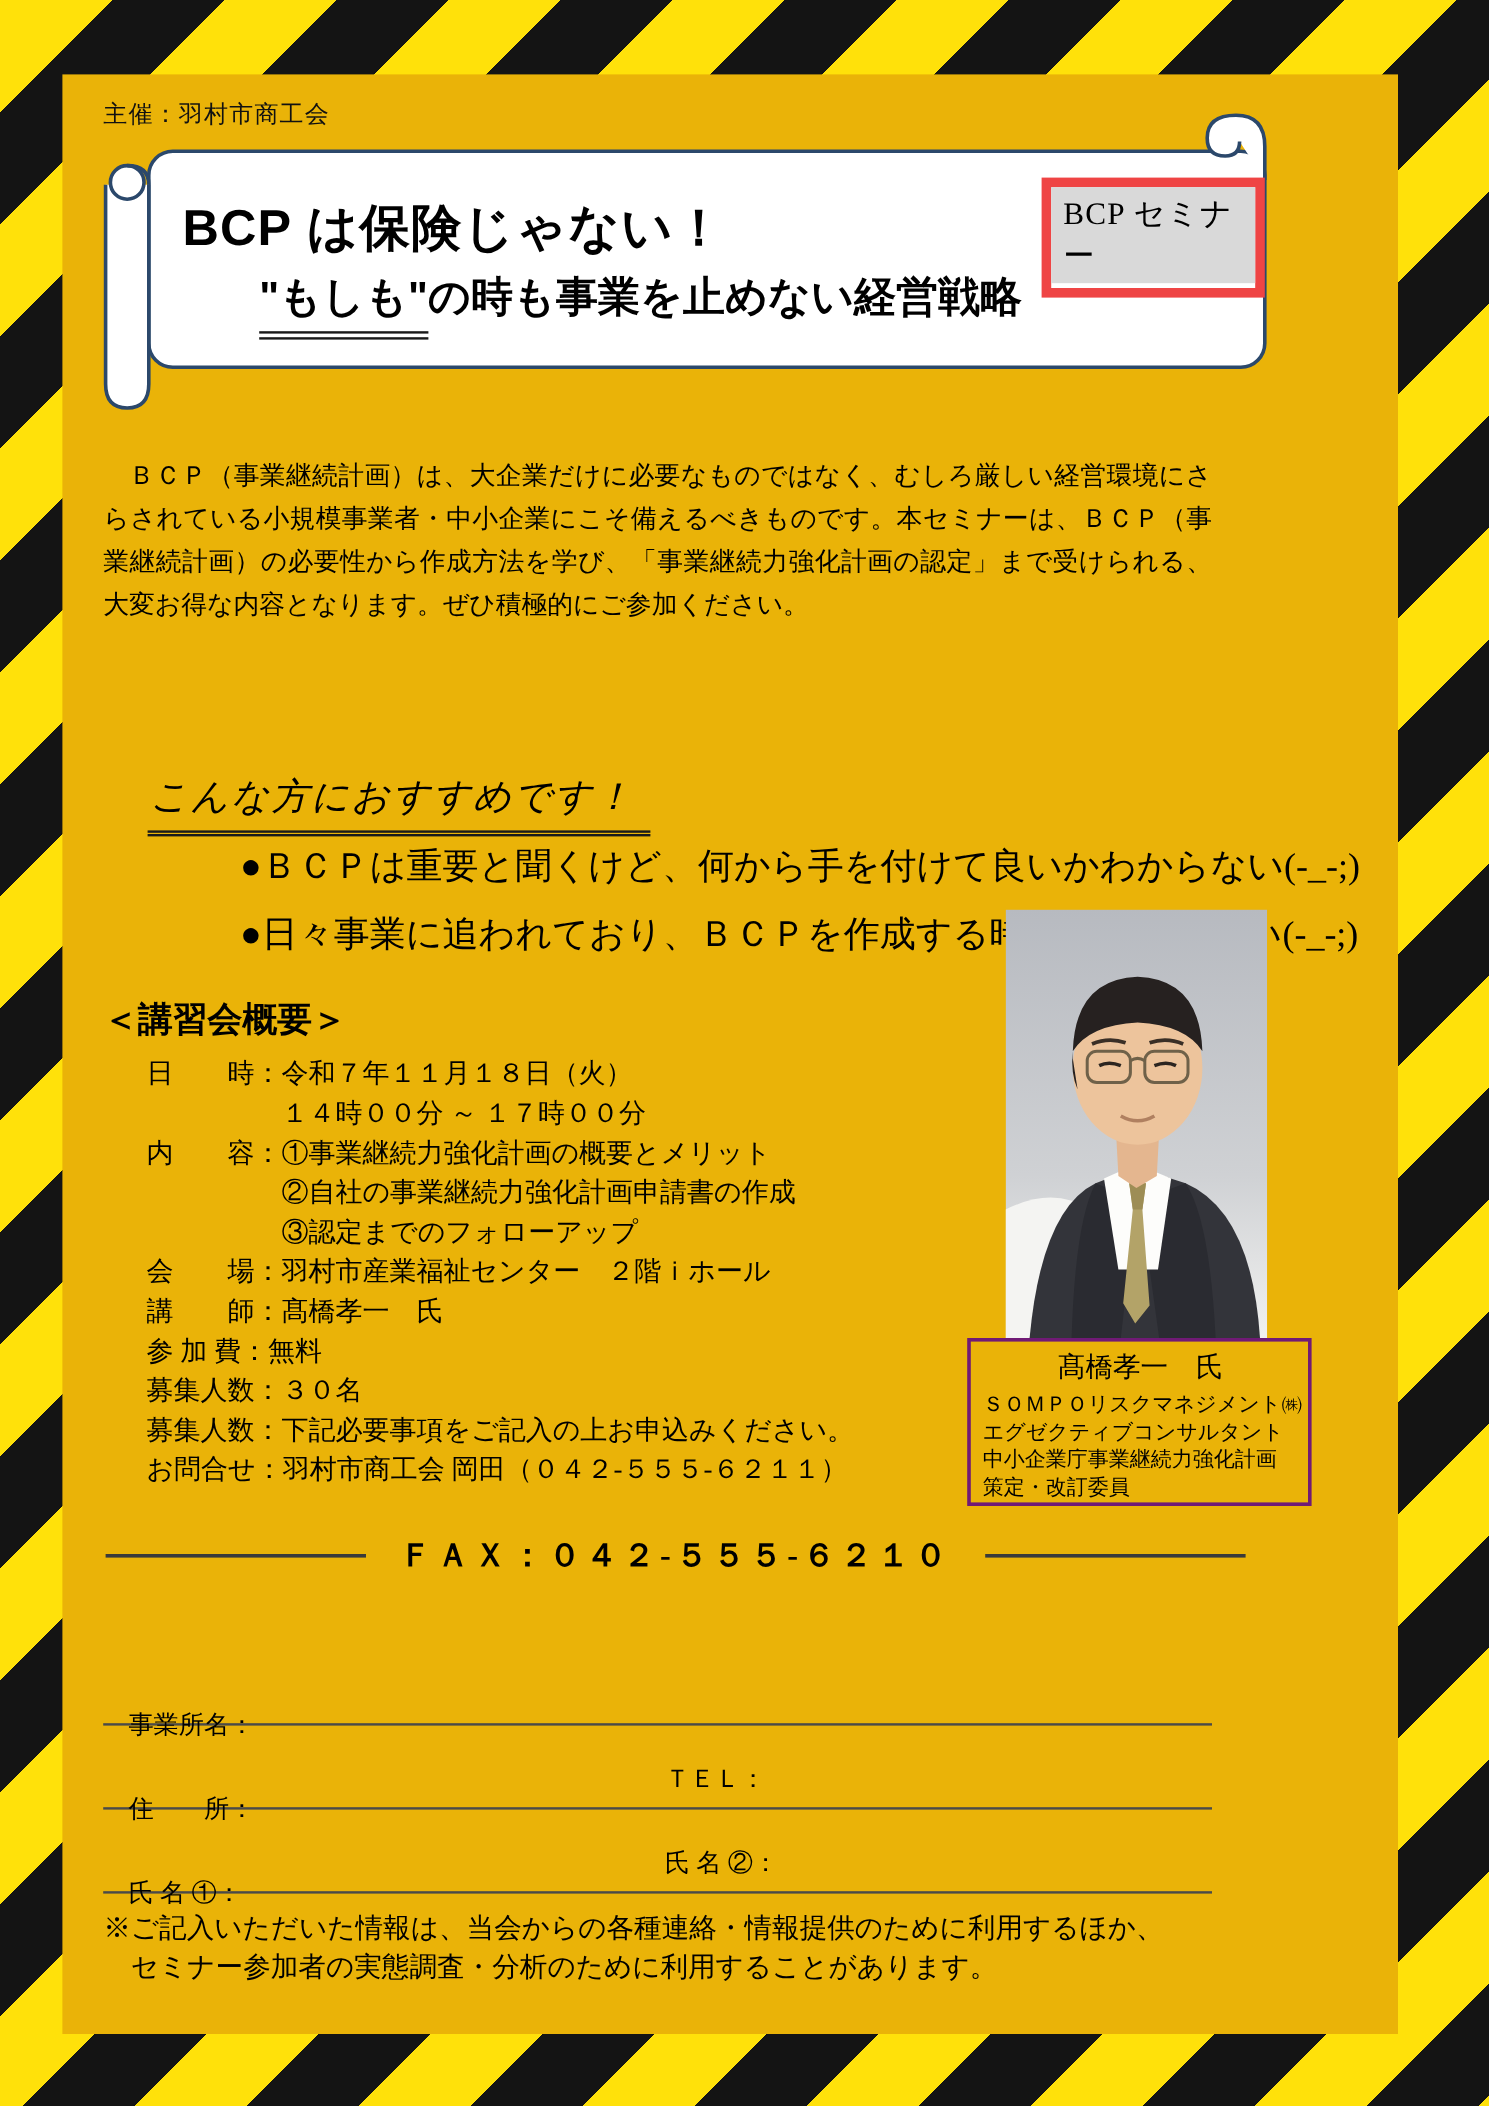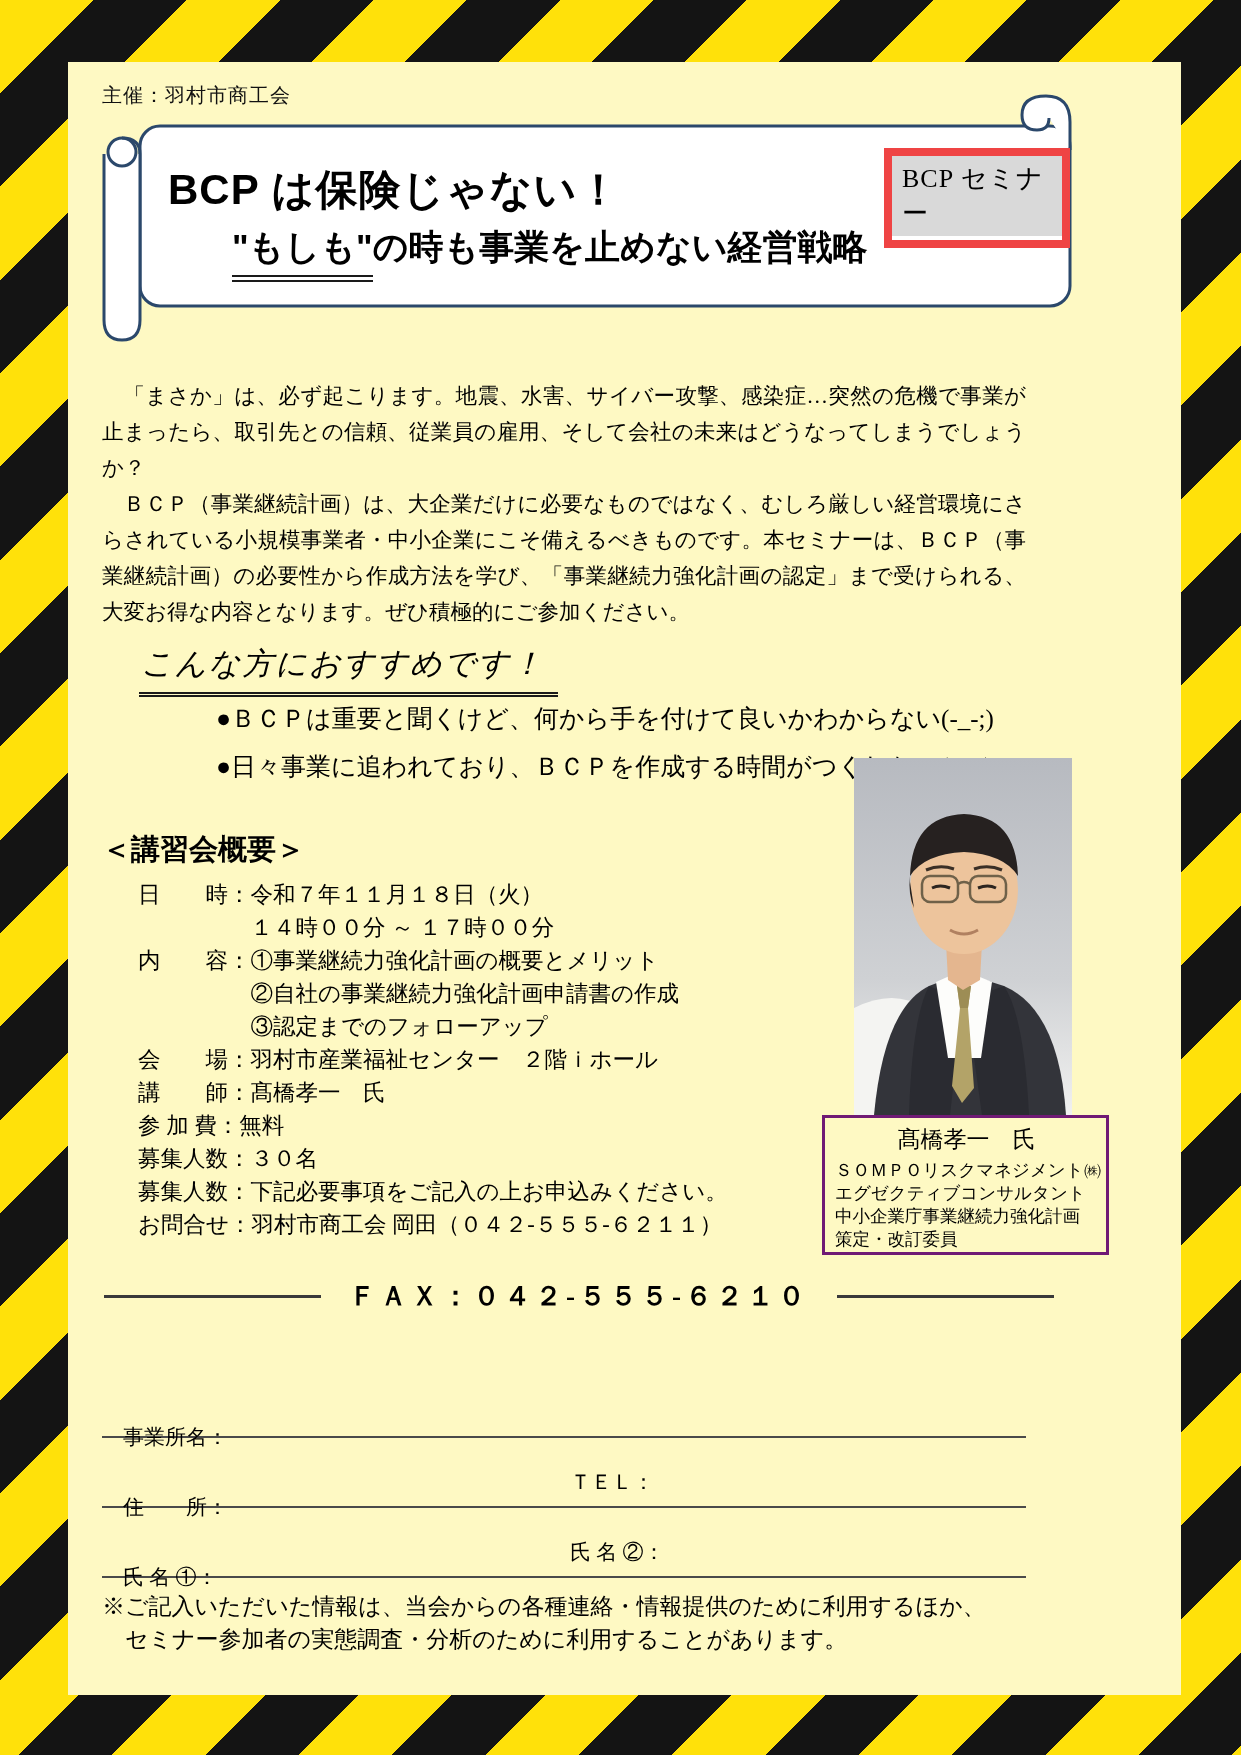--- a/index.html
+++ b/index.html
@@ -2,37 +2,37 @@
 <html lang="ja"><head>
 <meta charset="utf-8">
 <style>
   html,body{margin:0;padding:0;}
   body{
     width:1241px;height:1755px;position:relative;overflow:hidden;
     background:repeating-linear-gradient(135deg,#ffe10a 0 66px,#141414 66px 132px);
     font-family:"Liberation Serif",serif;color:#000;
   }
   .page{
-    position:absolute;left:68px;top:62px;width:1113px;height:1633px;
-    background:#fef9c3;
+    position:absolute;left:52px;top:62px;width:1113px;height:1633px;
+    background:#eab308;
   }
   .abs{position:absolute;}
   .host{left:34px;top:20px;font-family:"Liberation Sans",sans-serif;font-size:20px;color:#111;letter-spacing:1px;}
   .scroll-svg{left:28px;top:26px;}
   .title{left:100px;top:100px;font-family:"Liberation Sans",sans-serif;font-weight:700;font-size:42px;letter-spacing:1px;}
   .subtitle{left:164px;top:162px;font-family:"Liberation Sans",sans-serif;font-weight:700;font-size:35px;}
   .subtitle .em{border-bottom:7px double #1a1a1a;padding-bottom:9px;}
   .badge{left:816px;top:86px;width:170px;height:84px;border:8px solid #ef4444;
     display:flex;align-items:flex-start;justify-content:center;}
   .badge span{background:#d9d9d9;font-size:26px;padding:5px 10px;letter-spacing:1px;}
   .intro{left:34px;top:316px;width:924px;font-size:21.5px;line-height:36px;text-align:justify;}
   .intro p{margin:0;text-indent:1em;}
   .recommend{left:71px;top:581px;font-style:italic;font-size:31px;letter-spacing:2px;
     border-bottom:5px double #1a1a1a;padding:0 14px 7px 2px;}
-  .bullets{left:148px;top:640px;font-size:25px;}
+  .bullets{left:148px;top:640px;font-size:30px;}
   .bullets div{margin-bottom:15px;white-space:pre;}
   .ov-head{left:34px;top:768px;font-family:"Liberation Sans",sans-serif;font-weight:700;font-size:29px;}
   .ov-list{left:34px;top:816px;font-size:22.5px;line-height:33px;margin-left:36px;}
   .ov-list div{white-space:pre;}
   .photo{left:786px;top:696px;width:218px;height:357px;}
   .speaker-box{left:754px;top:1053px;width:287px;height:140px;border:3px solid #701a75;
     box-sizing:border-box;padding:6px 8px 0 10px;}
   .speaker-name{text-align:center;font-size:23px;margin-bottom:4px;white-space:pre;}
   .speaker-line{font-size:17.5px;line-height:23px;white-space:pre;}
   .fax-row{left:36px;top:1216px;width:950px;display:flex;align-items:center;}
@@ -64,21 +64,20 @@
   </svg>
 
   <div class="abs badge">
     <span>BCP セミナー</span>
   </div>
 
   <div class="abs title">BCP は保険じゃない！</div>
   <div class="abs subtitle"><span class="em">"もしも"</span><span>の時も事業を止めない経営戦略</span></div>
 
   <div class="abs intro">
-    <p>「まさか」は、必ず起こります。地震、水害、サイバー攻撃、感染症…突然の危機で事業が止まったら、取引先との信頼、従業員の雇用、そして会社の未来はどうなってしまうでしょうか？</p>
     <p>ＢＣＰ（事業継続計画）は、大企業だけに必要なものではなく、むしろ厳しい経営環境にさらされている小規模事業者・中小企業にこそ備えるべきものです。本セミナーは、ＢＣＰ（事業継続計画）の必要性から作成方法を学び、「事業継続力強化計画の認定」まで受けられる、大変お得な内容となります。ぜひ積極的にご参加ください。</p>
   </div>
 
   <div class="abs recommend">こんな方におすすめです！</div>
 
   <div class="abs bullets">
     <div>●ＢＣＰは重要と聞くけど、何から手を付けて良いかわからない(-_-;)</div>
     <div>●日々事業に追われており、ＢＣＰを作成する時間がつくれない(-_-;)</div>
   </div>
 

